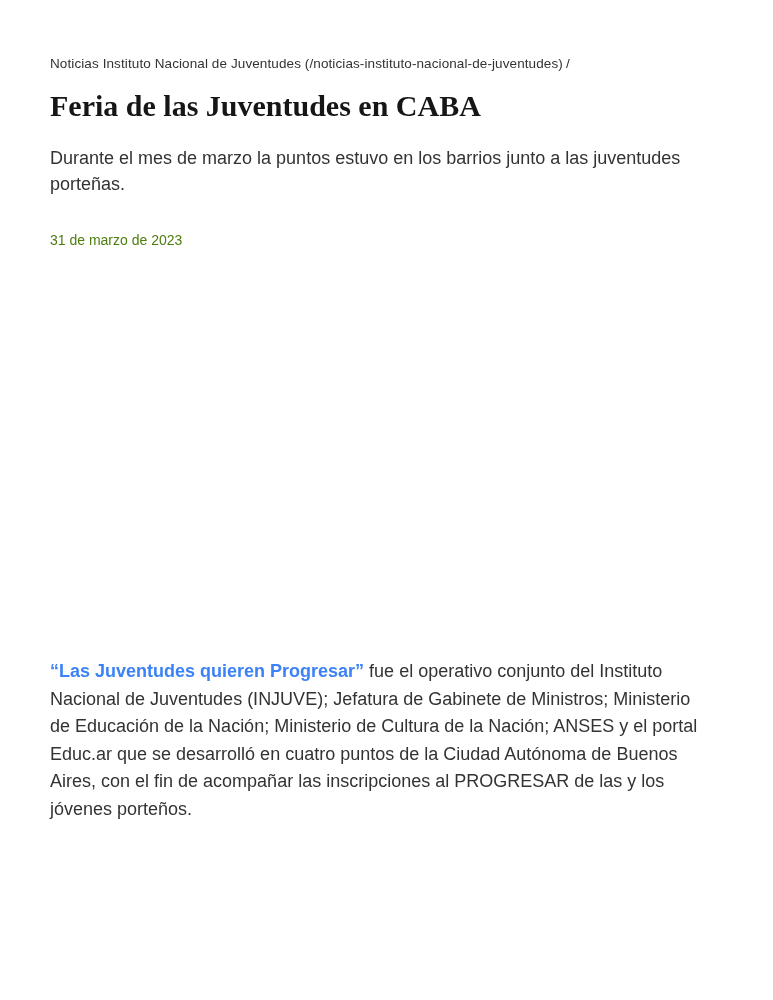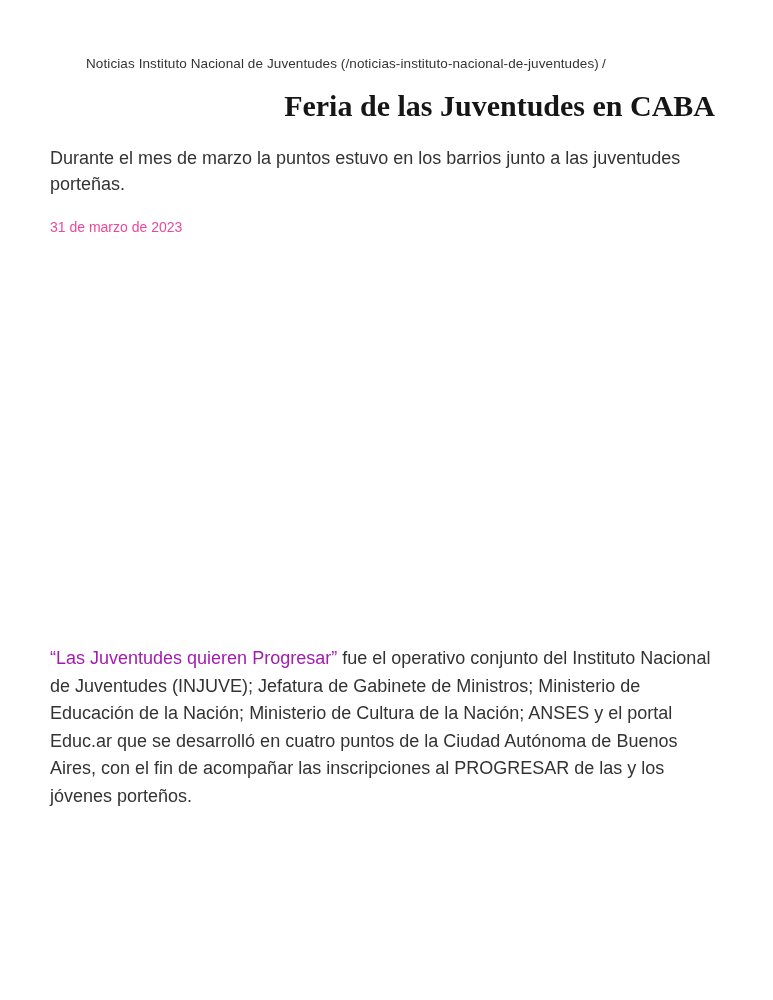--- a/index.html
+++ b/index.html
@@ -15,66 +15,64 @@
     color: #333333;
   }
   .container {
     padding: 54px 58px 0 50px;
   }
   .breadcrumb {
     font-size: 13.5px;
     line-height: 19px;
     color: #333333;
     letter-spacing: 0.1px;
-    margin-left: 36px;
   }
   .breadcrumb a {
     color: #333333;
     text-decoration: none;
     cursor: pointer;
   }
   .breadcrumb .sep {
     margin-left: 3px;
   }
   h1.page-title {
     font-family: "Liberation Serif", "DejaVu Serif", serif;
     font-weight: 700;
     font-size: 30px;
     line-height: 34px;
     color: #161616;
     margin: 16px 0 0 0;
-    text-align: right;
   }
   p.lede {
     font-size: 18px;
     line-height: 26px;
     color: #333333;
     margin: 22px 0 0 0;
     max-width: 640px;
   }
   p.article-date {
     font-size: 14px;
     line-height: 20px;
-    color: #ec4899;
-    margin: 20px 0 0 0;
+    color: #4d7c0f;
+    margin: 33px 0 0 0;
   }
   .media-placeholder {
     height: 408px;
     background: #ffffff;
   }
   p.article-body {
     font-size: 18px;
     line-height: 27.5px;
     color: #333333;
     margin: 0;
     max-width: 665px;
   }
   p.article-body .lead-bold {
-    font-weight: 400;
-    color: #a21caf;
+    font-weight: 700;
+    color: #3b82f6;
   }
 </style>
 </head>
 <body>
 
 <div class="container">
 
   <nav class="breadcrumb">
     <a href="#">Noticias Instituto Nacional de Juventudes (/noticias-instituto-nacional-de-juventudes)</a><span class="sep">/</span>
   </nav>

